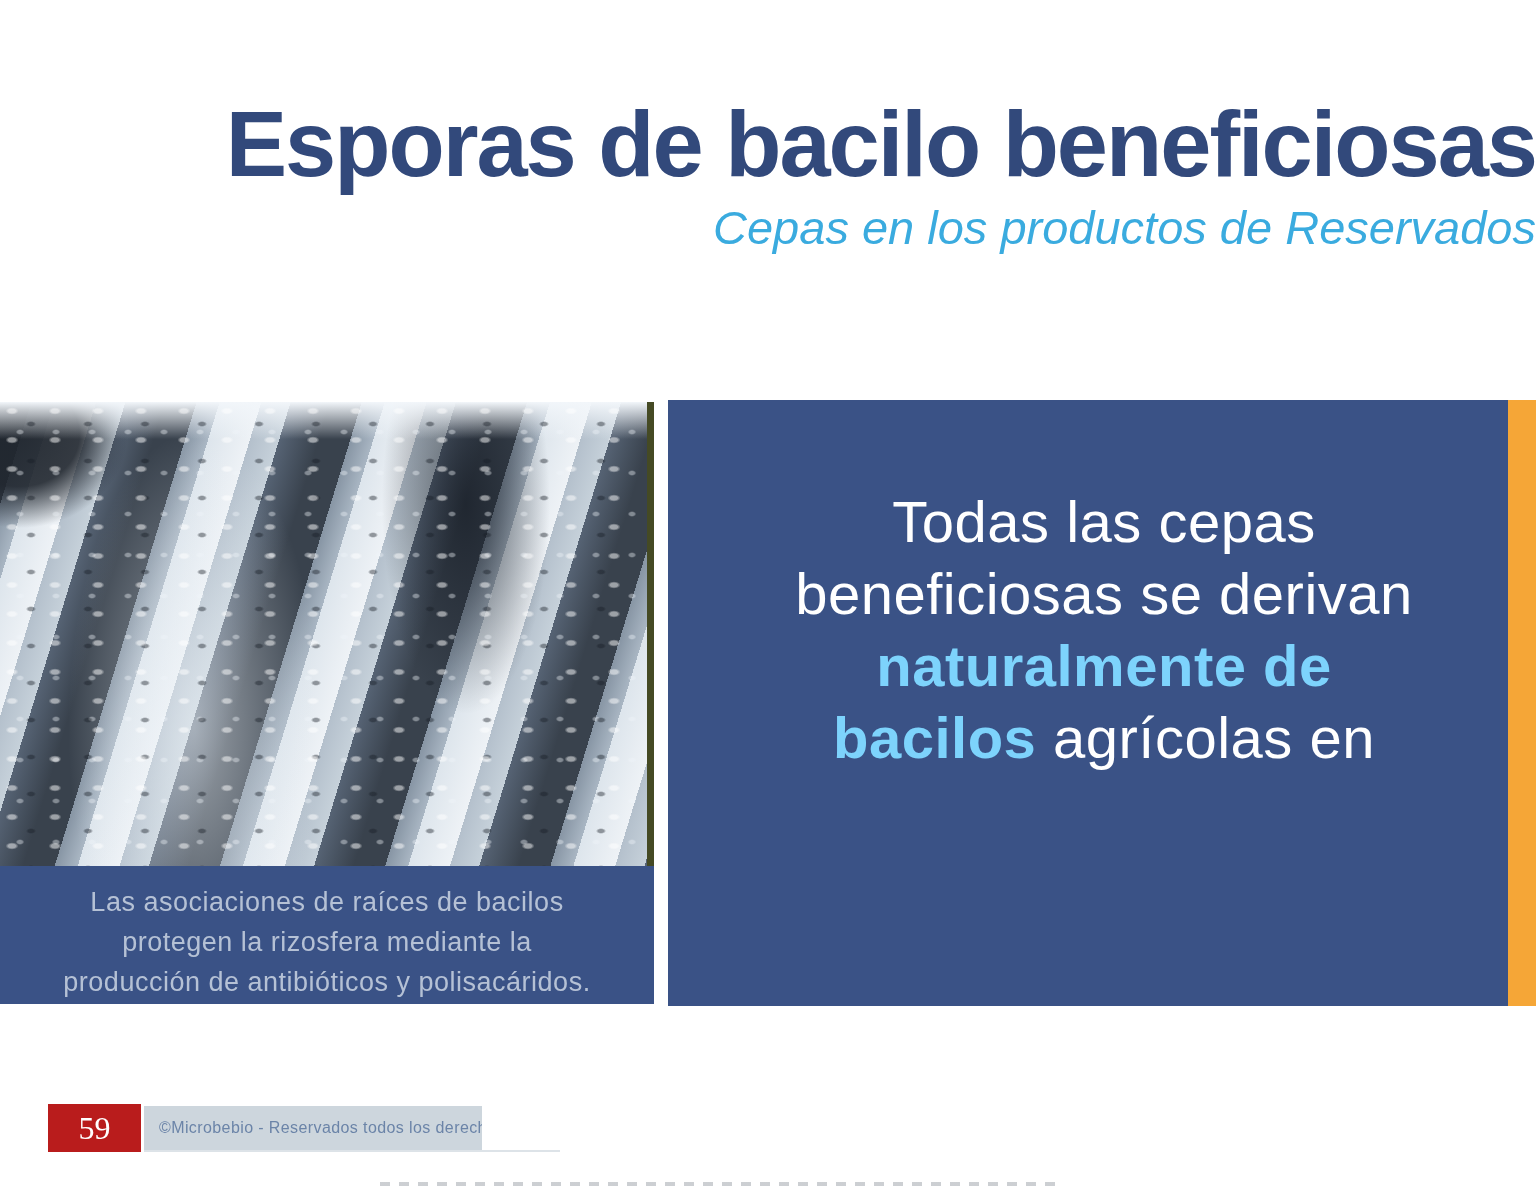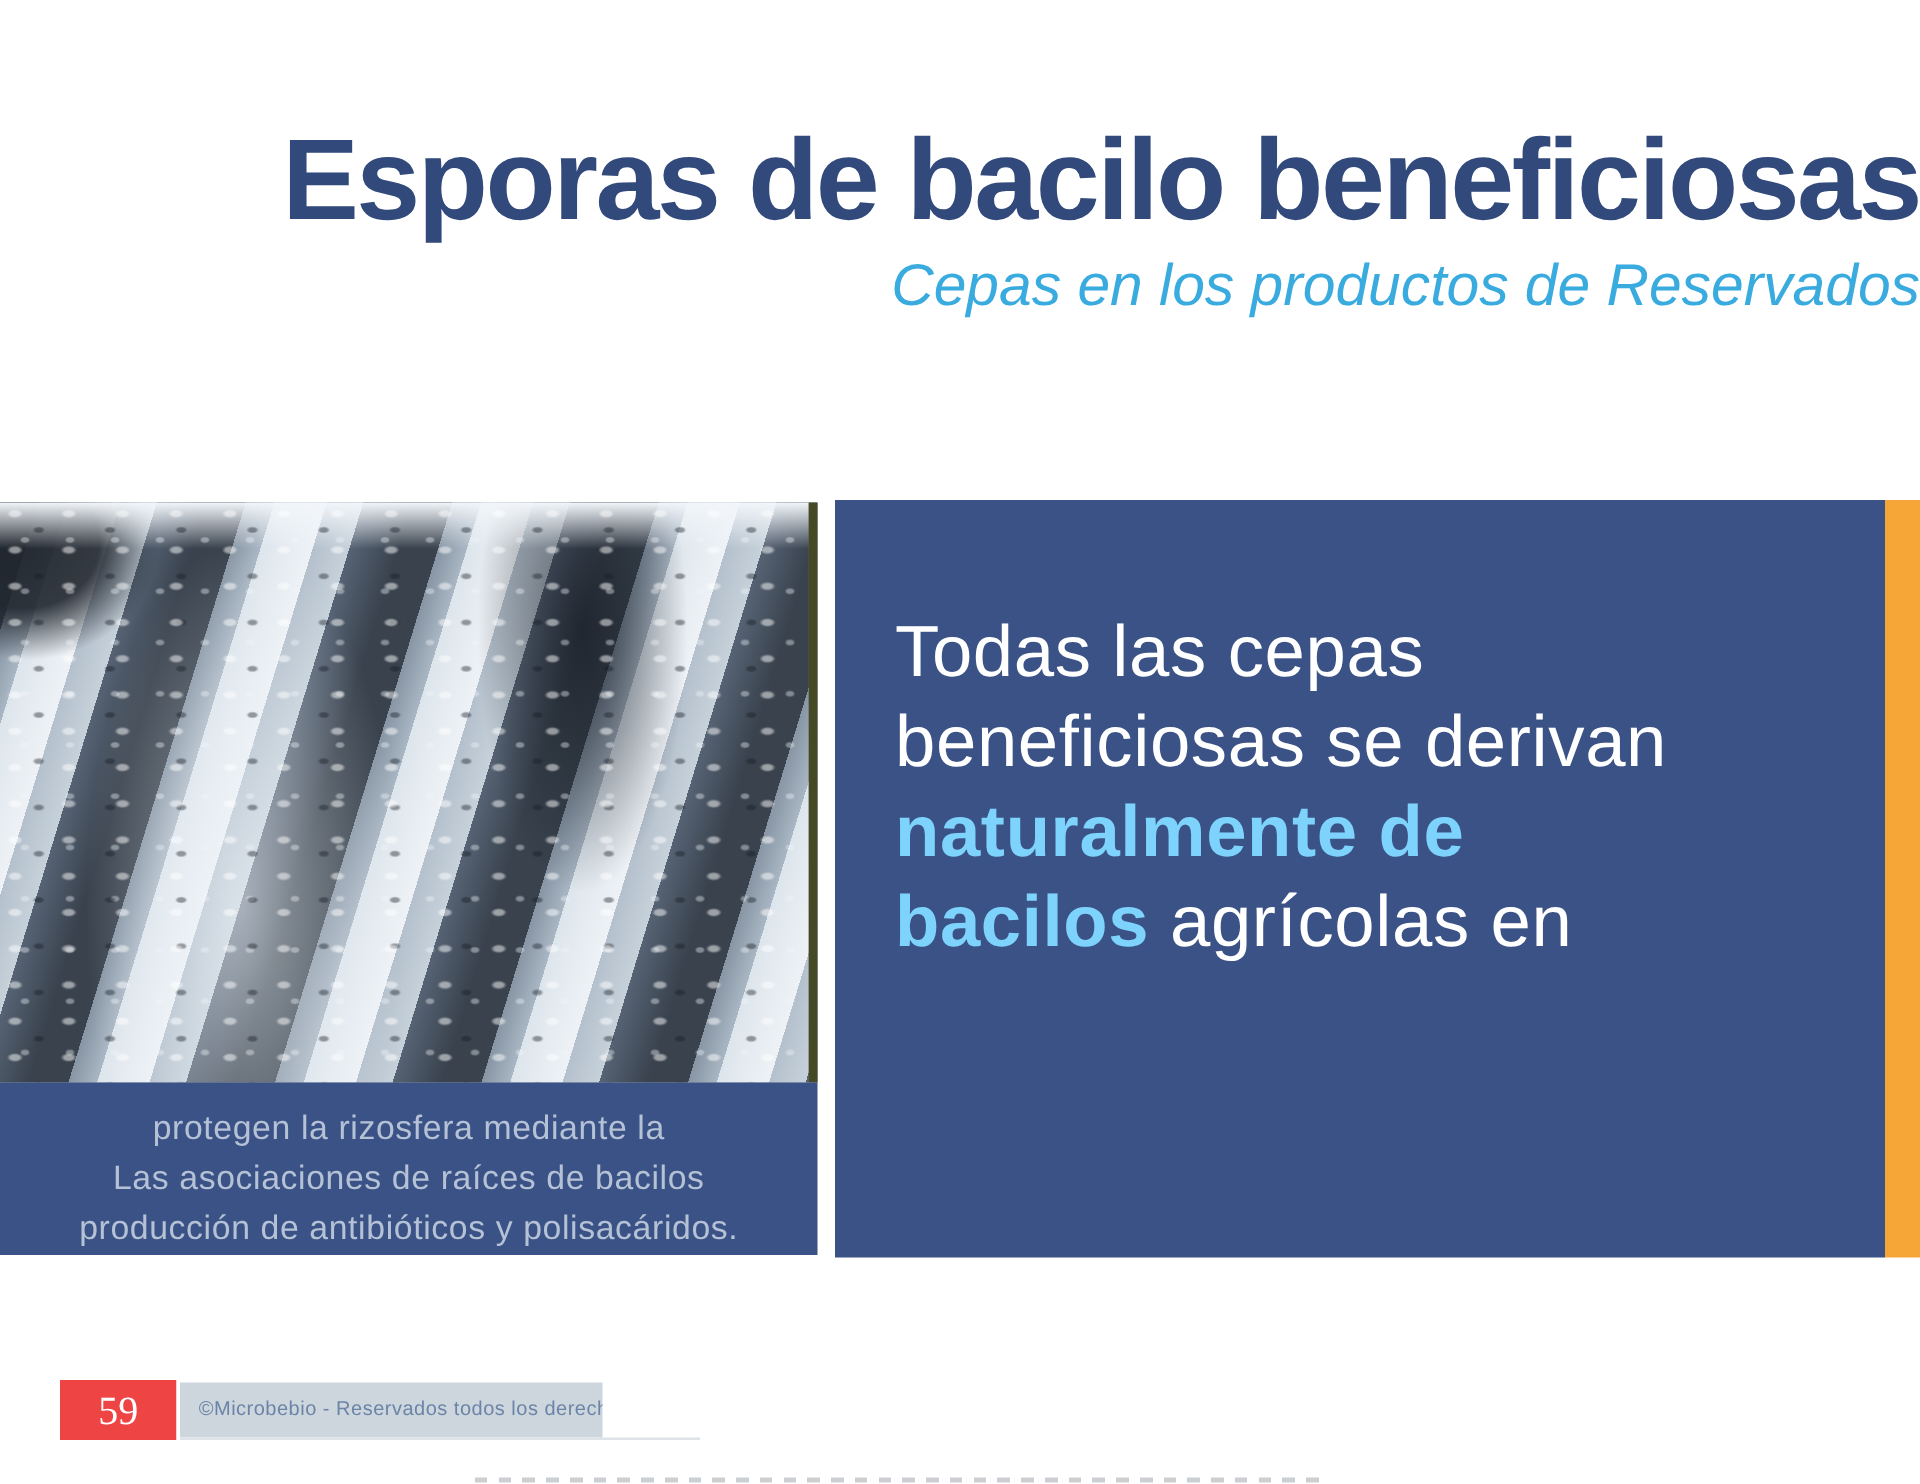--- a/index.html
+++ b/index.html
@@ -72,34 +72,35 @@
   .panel {
     position:absolute; left:668px; top:400px; width:840px; height:606px;
     background:#3a5286;
   }
   .panel-message {
     padding:86px 16px 0 48px;
     font-size:58px;
     line-height:72px;
     color:#ffffff;
     letter-spacing:.5px;
+    text-align:center;
   }
   .msg-line { white-space:nowrap; }
   .msg-line .orange { color:#7dd3fc; font-weight:bold; }
   .msg-line .white { color:#ffffff; }
 
   .accent-bar {
     position:absolute; left:1508px; top:400px; width:28px; height:606px;
     background:#f5a637;
   }
 
   
   .page-number-box {
     position:absolute; left:48px; top:1104px; width:93px; height:48px;
-    background:#ef4444;
+    background:#b91c1c;
     color:#ffffff;
     font-family:"Liberation Serif", serif;
     font-size:32px;
     text-align:center;
     line-height:48px;
   }
   .copyright-bar {
     position:absolute; left:144px; top:1106px; width:338px; height:44px;
     background:#cdd6dd;
     color:#6b84a8;
@@ -124,22 +125,22 @@
 <body>
 
 <div class="header">
   <h1 class="title">Esporas de bacilo beneficiosas</h1>
   <h2 class="subtitle">Cepas en los productos de Reservados</h2>
 </div>
 
 <figure>
   <div class="photo"></div>
   <div class="caption-box">
+      <div class="caption-line">Las asociaciones de raíces de bacilos</div>
       <div class="caption-line">protegen la rizosfera mediante la</div>
-      <div class="caption-line">Las asociaciones de raíces de bacilos</div>
       <div class="caption-line">producción de antibióticos y polisacáridos.</div>
     </div>
 </figure>
 
 <section class="panel">
   <div class="panel-message">
       <div class="msg-line"><span class="white">Todas las cepas</span></div>
       <div class="msg-line"><span class="white">beneficiosas se derivan</span></div>
       <div class="msg-line"><span class="orange">naturalmente de</span></div>
       <div class="msg-line"><span class="orange">bacilos</span><span class="white"> agrícolas en</span></div>

